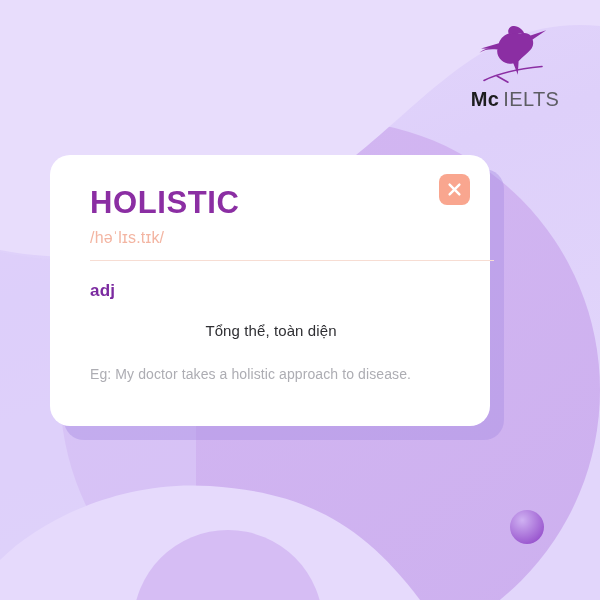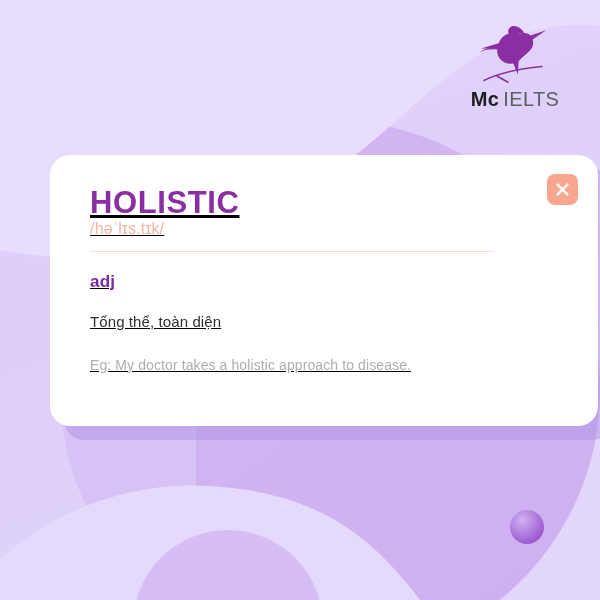--- a/index.html
+++ b/index.html
@@ -58,27 +58,26 @@
     font-weight: 400;
     color: #5d5d63;
     margin-left: 4px;
   }
 
   
   #word-card {
     position: absolute;
     left: 50px;
     top: 155px;
-    width: 548px;
+    width: 440px;
     height: 271px;
     background: #ffffff;
     border-radius: 20px;
     box-shadow: 14px 14px 0 0 rgba(168, 140, 226, 0.42);
     padding: 32px 38px 0 40px;
-    text-decoration: underline;
   }
 
   #close-button {
     position: absolute;
     top: 19px;
     right: 20px;
     width: 31px;
     height: 31px;
     border: none;
     border-radius: 8px;
@@ -94,20 +93,21 @@
 
   #word-title {
     font-size: 31px;
     font-weight: 700;
     color: #8b2ea3;
     letter-spacing: 0.6px;
     line-height: 1.05;
   }
 
   #word-phonetic {
+    margin-top: 9px;
     font-size: 16px;
     font-weight: 400;
     color: #f3b5a2;
     letter-spacing: 0.2px;
   }
 
   #card-divider {
     margin-top: 13px;
     width: 404px;
     height: 1px;
@@ -121,20 +121,21 @@
     color: #7b2aa0;
     letter-spacing: 0.2px;
   }
 
   #word-meaning {
     margin-top: 21px;
     font-size: 15px;
     font-weight: 400;
     color: #2f2f33;
     letter-spacing: 0.1px;
+    text-align: center;
   }
 
   #word-example {
     margin-top: 27px;
     font-size: 14px;
     font-weight: 400;
     color: #adadb3;
     letter-spacing: 0.1px;
   }
 </style>

